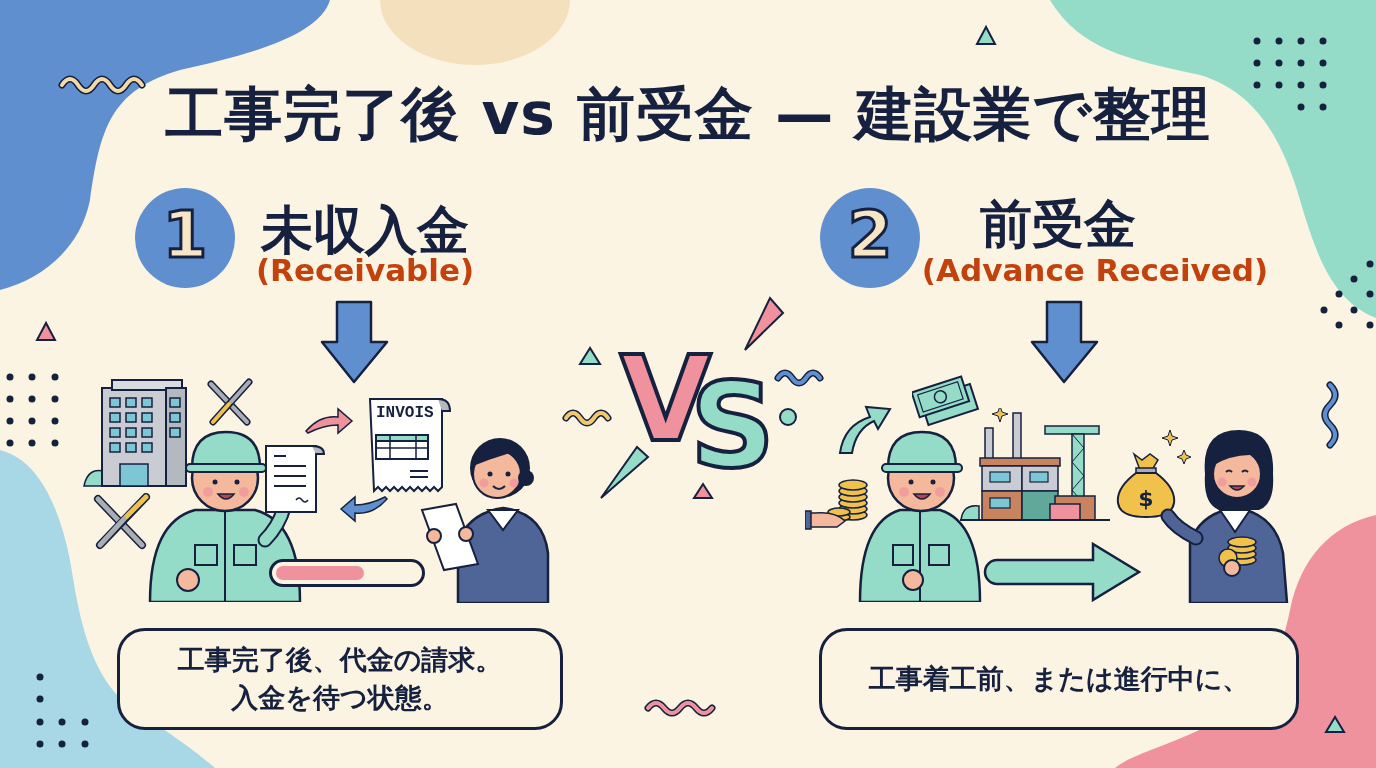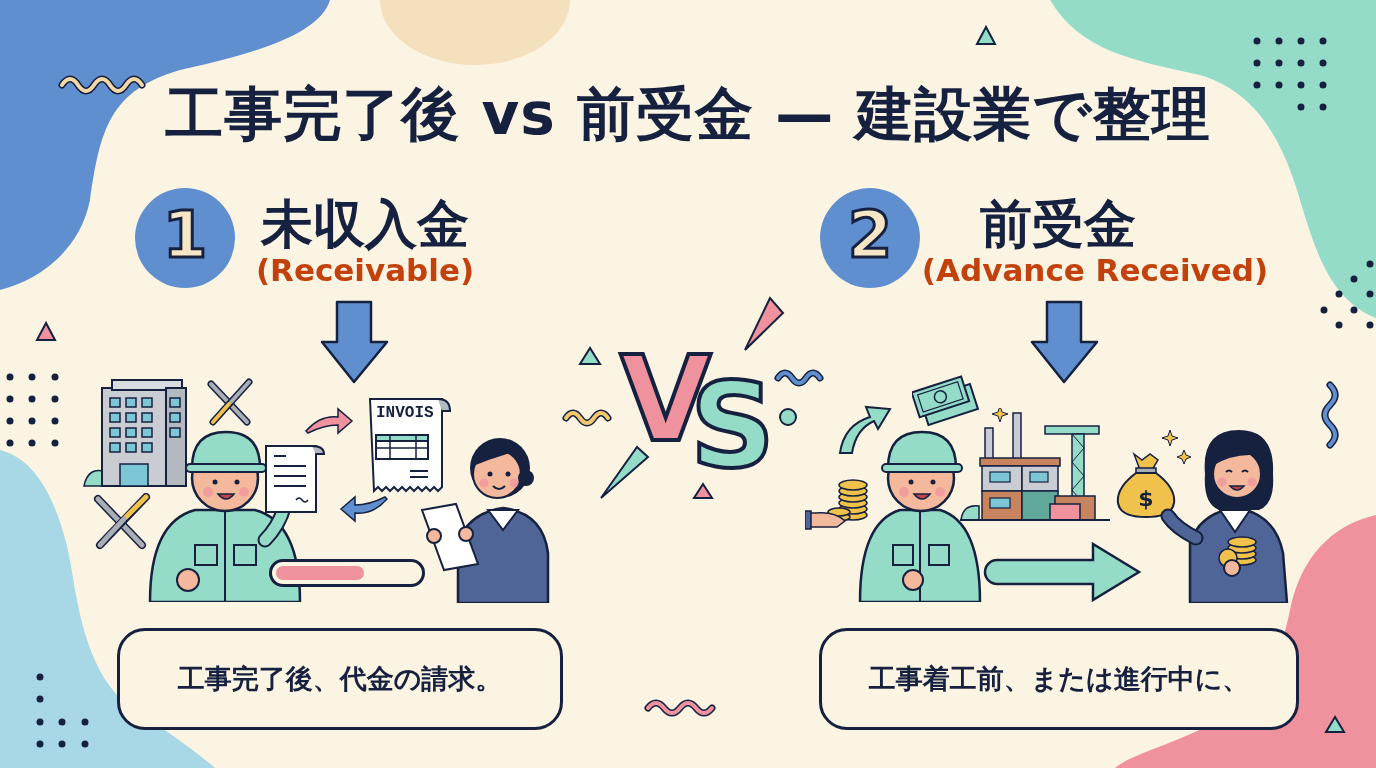--- a/index.html
+++ b/index.html
@@ -105,21 +105,21 @@
   <path d="M1330,385 q10,10 0,20 q-10,10 0,20 q10,10 0,20" stroke="#16213f" stroke-width="7" fill="none" stroke-linecap="round"></path>
   <path d="M1330,385 q10,10 0,20 q-10,10 0,20 q10,10 0,20" stroke="#5f8fcf" stroke-width="4" fill="none" stroke-linecap="round"></path>
 </svg>
 
 <div class="title">工事完了後 vs 前受金 — 建設業で整理</div>
 
 <div>
   <div class="num-circle" style="left:135px;top:188px;">
     <span>1</span>
   </div>
-  <div class="h-jp" style="left:240px;top:190px;width:250px;">未収入金</div>
+  <div class="h-jp" style="left:240px;top:196px;width:250px;">未収入金</div>
   <div class="h-en" style="left:245px;top:252px;width:240px;">(Receivable)</div>
 
   <svg class="abs" style="left:320px;top:300px;" width="70" height="85">
     <polygon points="17,2 51,2 51,42 67,42 34,82 2,42 17,42" fill="#5f8fcf" stroke="#16213f" stroke-width="2.5" stroke-linejoin="round"></polygon>
   </svg>
 
   <svg class="abs" style="left:82px;top:378px;" width="110" height="112">
     <path d="M2,108 q4,-20 22,-14 l0,14 z" fill="#94dcc8" stroke="#16213f" stroke-width="1.5"></path>
     <rect x="20" y="10" width="84" height="98" fill="#c9ccd2" stroke="#16213f" stroke-width="2"></rect>
     <rect x="30" y="2" width="70" height="10" fill="#d8dbe0" stroke="#16213f" stroke-width="2"></rect>
@@ -227,20 +227,21 @@
     <circle cx="66" cy="55" r="4.5" fill="#f1929e" opacity=".7"></circle>
       <circle cx="96" cy="55" r="4.5" fill="#f1929e" opacity=".7"></circle>
     <path d="M75,58 q6,6 12,0" stroke="#16213f" stroke-width="2" fill="none"></path>
     <polygon points="4,82 38,76 60,136 26,142" fill="#fff" stroke="#16213f" stroke-width="2"></polygon>
     <circle cx="16" cy="108" r="7" fill="#f4b89c" stroke="#16213f" stroke-width="2"></circle>
     <circle cx="48" cy="106" r="7" fill="#f4b89c" stroke="#16213f" stroke-width="2"></circle>
   </svg>
 
   <div class="desc" style="left:117px;top:628px;width:440px;height:96px;text-align:center;">
     <div>工事完了後、代金の請求。</div>
+    <div>入金を待つ状態。</div>
   </div>
 </div>
 
 <div>
   <svg class="abs" style="left:612px;top:340px;" width="180" height="140">
     <text x="8" y="100" font-family="DejaVu Sans, sans-serif" font-size="118" font-weight="bold" fill="#f0929e" stroke="#16213f" stroke-width="4">V</text>
     <text x="78" y="126" font-family="DejaVu Sans, sans-serif" font-size="118" font-weight="bold" fill="#94dcc8" stroke="#16213f" stroke-width="4">S</text>
   </svg>
 </div>
 

